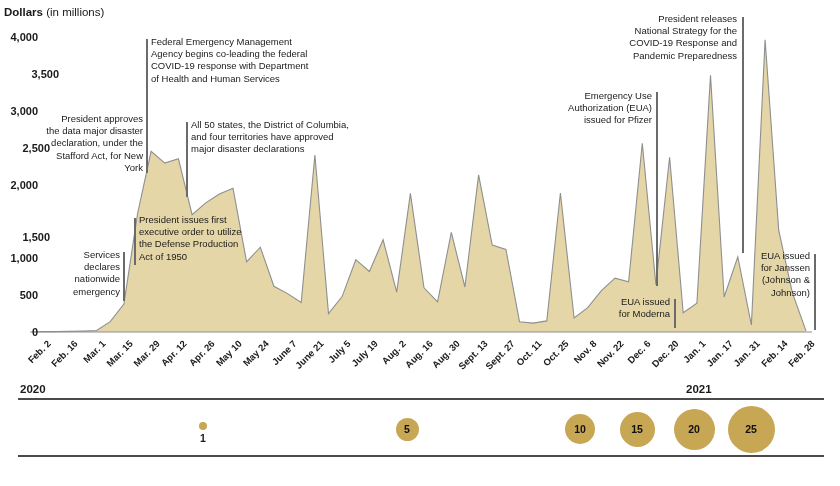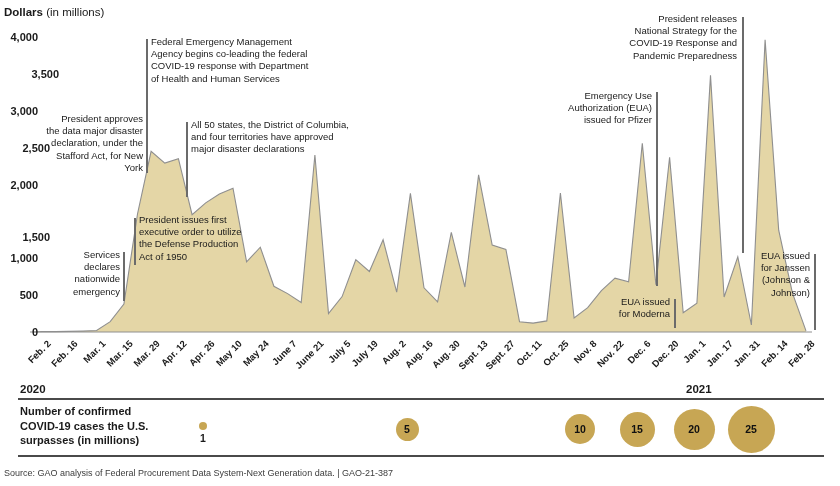--- a/index.html
+++ b/index.html
@@ -120,28 +120,24 @@
       <div class="anno right" style="right: 30px; top: 250px;">EUA issued
 for Janssen
 (Johnson &amp;
 Johnson)</div>
     </div>
 
   <div class="year" style="left:20px;top:383px;">2020</div>
   <div class="year" style="left:686px;top:383px;">2021</div>
 
   <div class="rule" style="top:398px;"></div>
-  <div class="legend-label">Number of  confirmed
-COVID-19 cases the U.S.
-surpasses (in millions)</div>
   <div id="bubble-layer">
       <div class="bubble" style="height: 8px; width: 8px; left: 199px; top: 422px; background: rgb(199, 166, 84);"></div>
       <div class="bubble-caption" style="left: 193px; width: 20px; top: 432px;">1</div>
       <div class="bubble" style="height: 23px; width: 23px; left: 395.5px; top: 417.5px; background: rgb(199, 166, 84);">5</div>
       <div class="bubble" style="height: 30px; width: 30px; left: 565px; top: 414px; background: rgb(199, 166, 84);">10</div>
       <div class="bubble" style="height: 35px; width: 35px; left: 619.5px; top: 411.5px; background: rgb(199, 166, 84);">15</div>
       <div class="bubble" style="height: 41px; width: 41px; left: 673.5px; top: 408.5px; background: rgb(199, 166, 84);">20</div>
       <div class="bubble" style="height: 47px; width: 47px; left: 727.5px; top: 405.5px; background: rgb(199, 166, 84);">25</div>
     </div>
   <div class="rule" style="top:455px;"></div>
 
-  <div class="source">Source: GAO analysis of Federal Procurement Data System-Next Generation data.  |  GAO-21-387</div>
 </div>
 
 </body></html>

